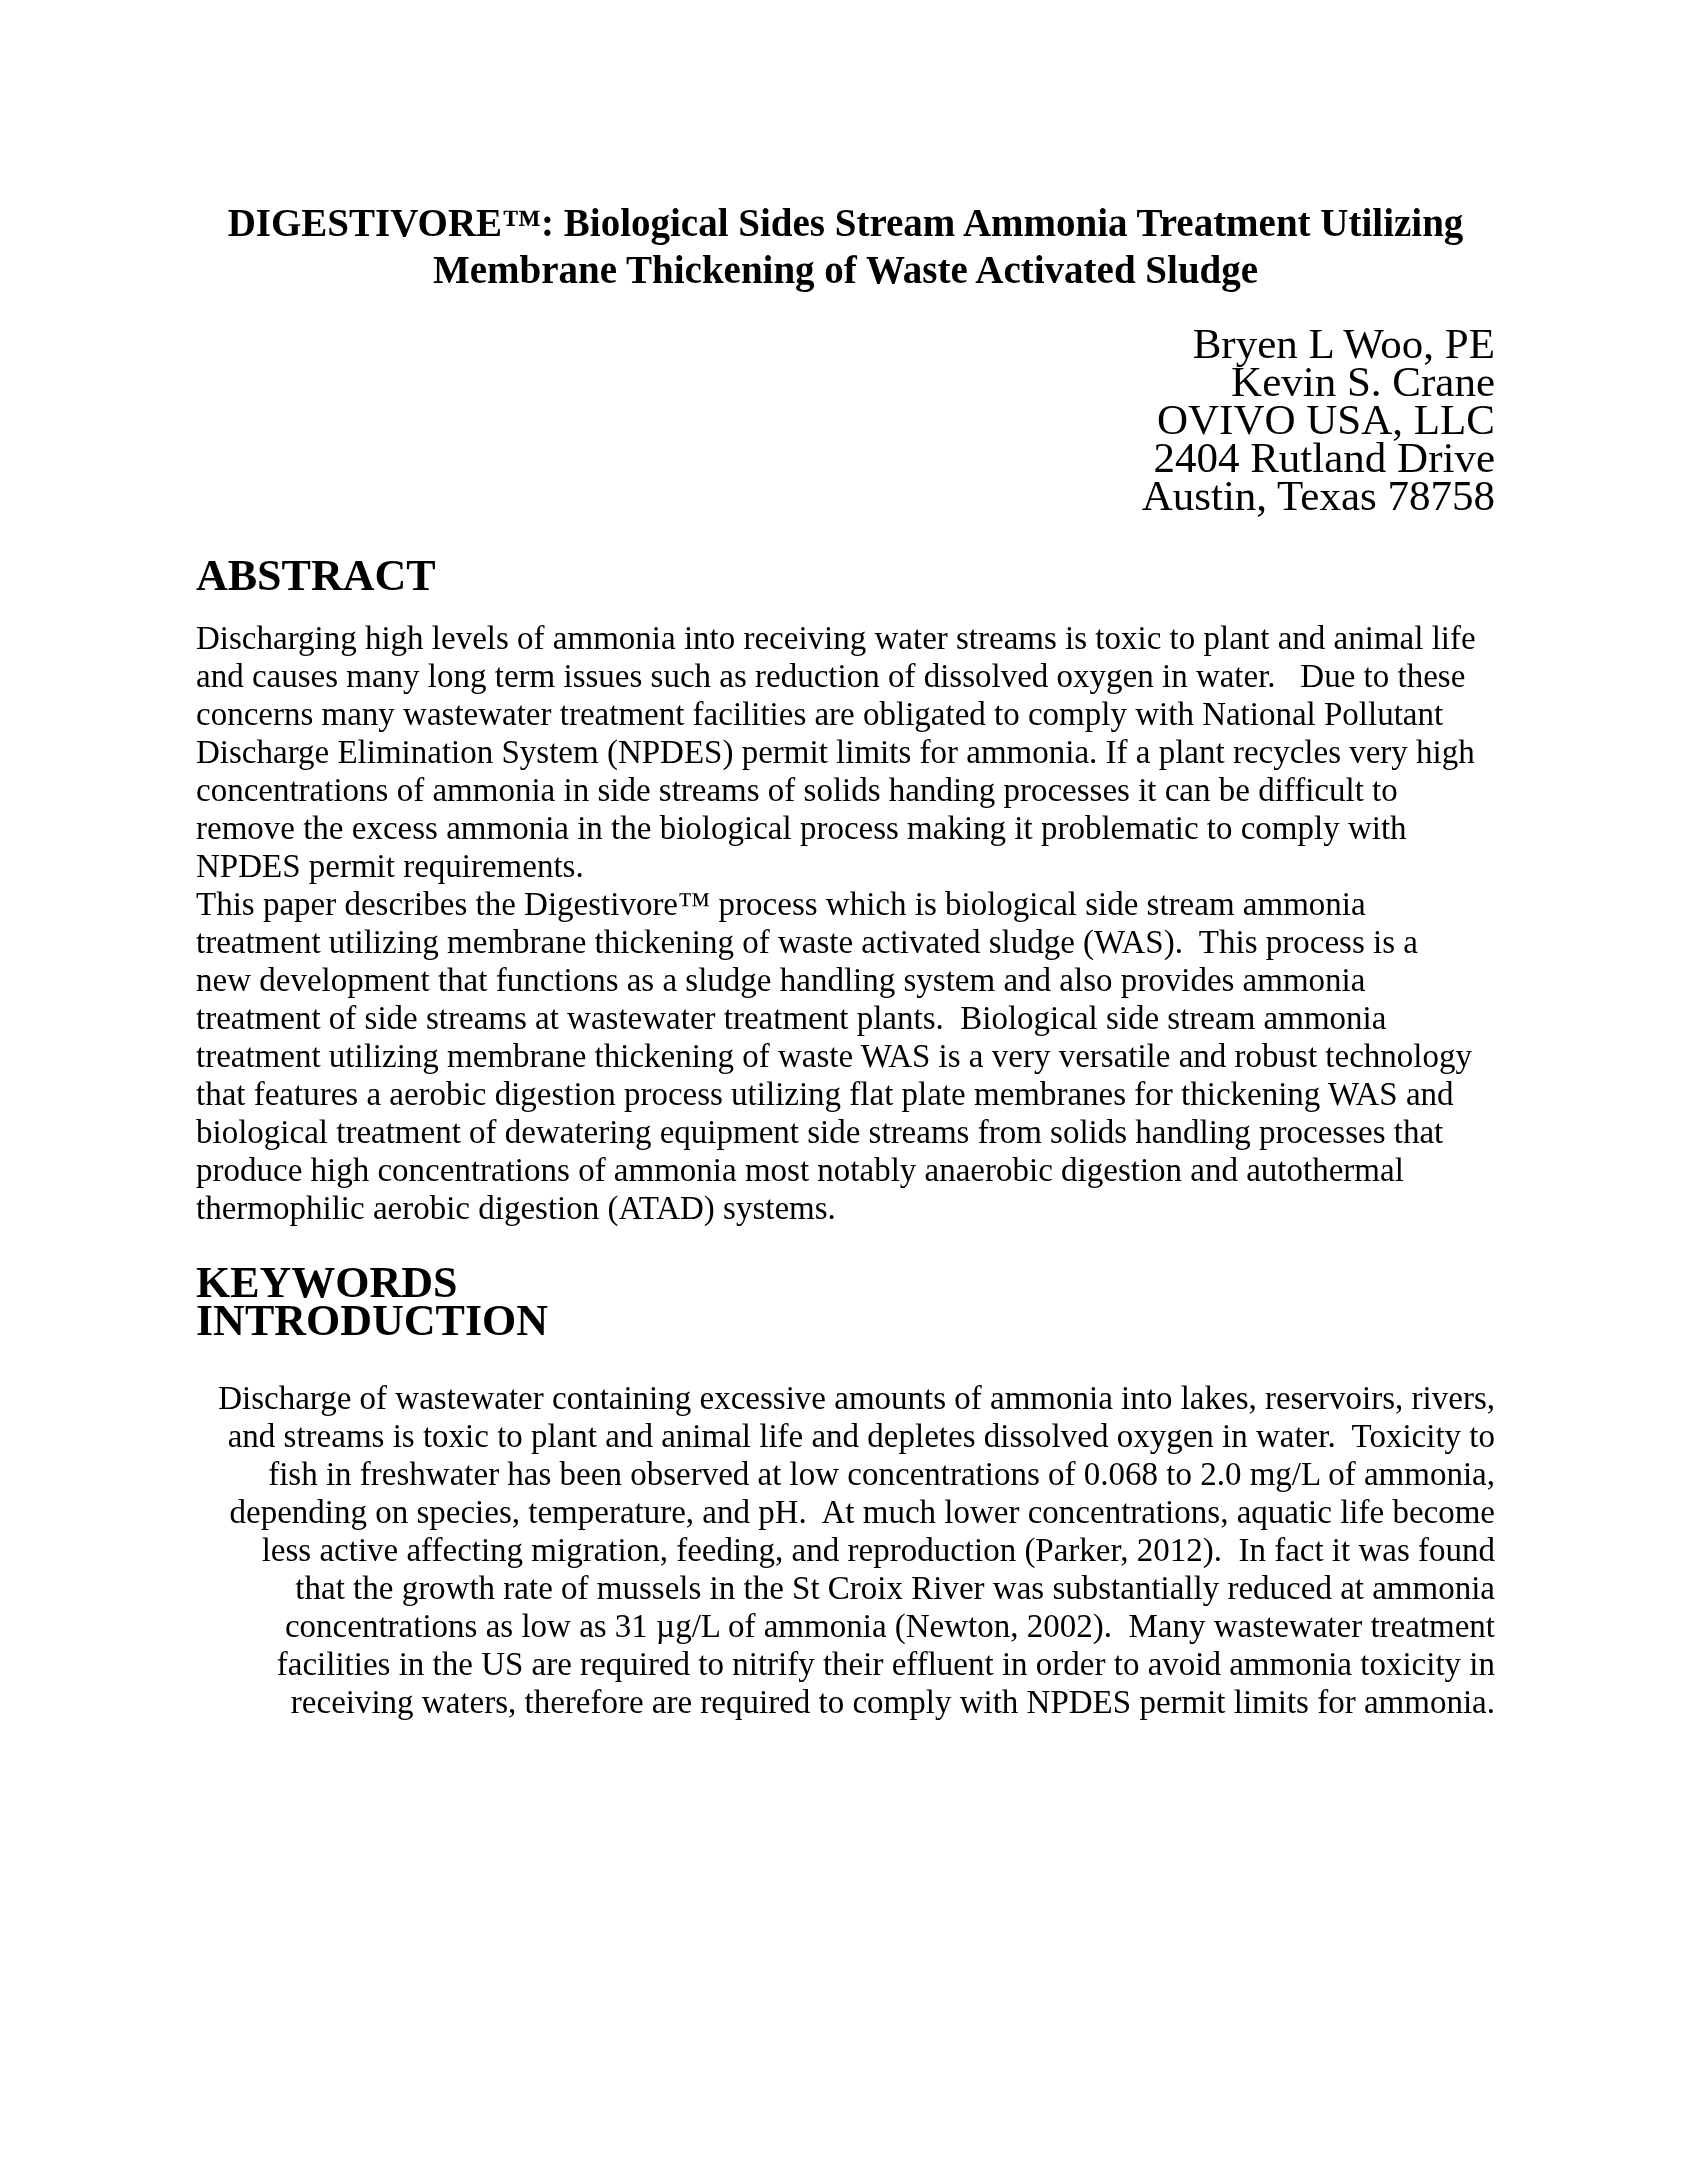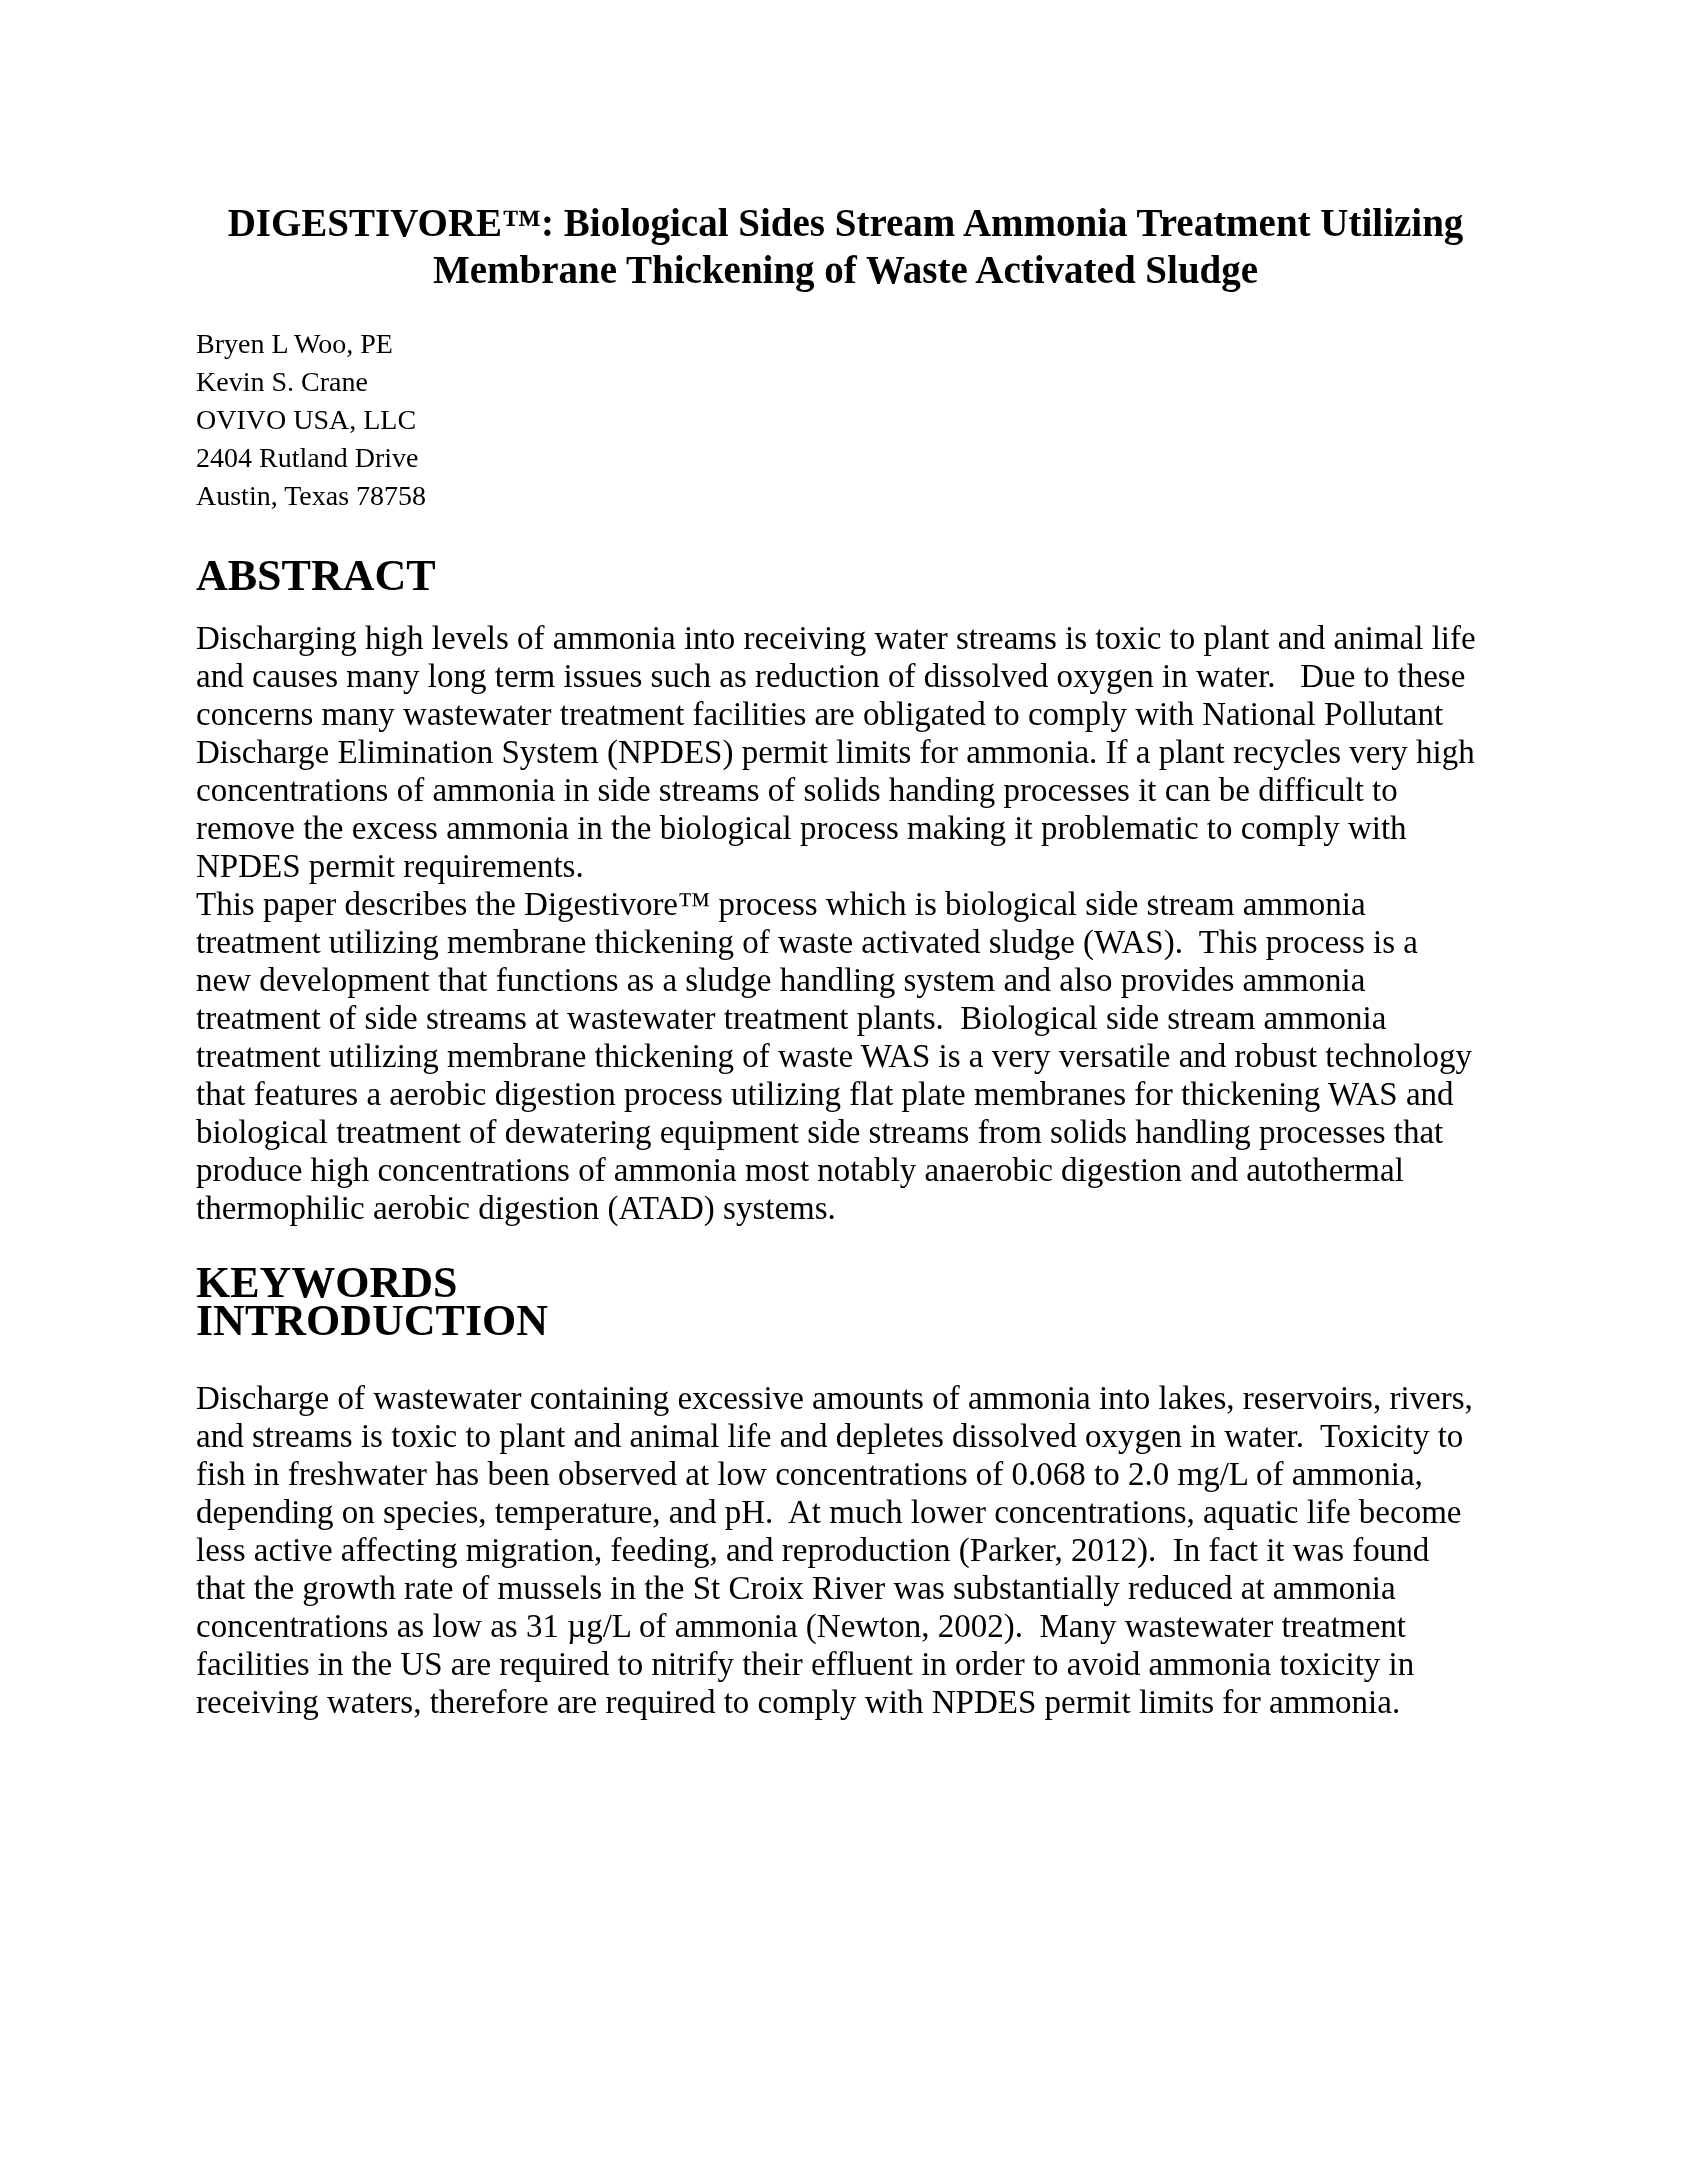--- a/index.html
+++ b/index.html
@@ -24,23 +24,23 @@
   .title {
     margin: 0;
     font-size: 39px;
     font-weight: bold;
     line-height: 47px;
     text-align: center;
     white-space: pre;
   }
   .authors {
     margin: 32px 0 0 0;
-    font-size: 28px;
+    font-size: 43px;
     line-height: 38px;
-    text-align: left;
+    text-align: right;
     white-space: pre;
   }
   .heading {
     margin: 0;
     font-size: 44px;
     font-weight: bold;
     line-height: 38px;
     white-space: pre;
   }
   .para {
@@ -48,21 +48,21 @@
     font-size: 33px;
     line-height: 38px;
     white-space: pre;
   }
   .h-abstract   { margin-top: 42px; }
   .p-abstract-1 { margin-top: 24px; }
   .p-abstract-2 { }
   .h-keywords   { margin-top: 37px; }
   .p-keywords   { margin-top: 38px; }
   .h-intro      { }
-  .p-intro-1    { margin-top: 39px; }
+  .p-intro-1    { margin-top: 39px; text-align: right; }
 </style>
 </head>
 <body>
 
 <div class="page">
   <div class="title">DIGESTIVORE™: Biological Sides Stream Ammonia Treatment Utilizing
 Membrane Thickening of Waste Activated Sludge</div>
 
   <div class="authors">Bryen L Woo, PE
 Kevin S. Crane

